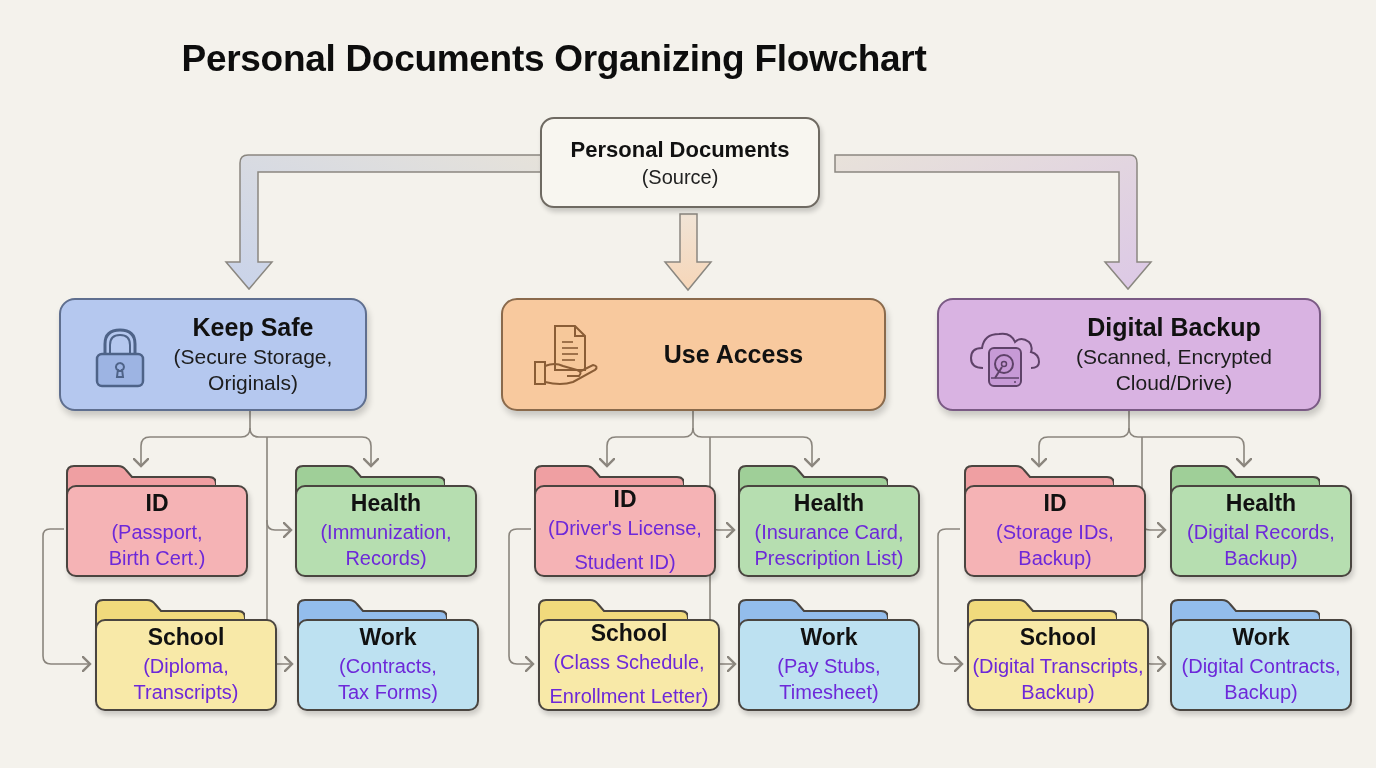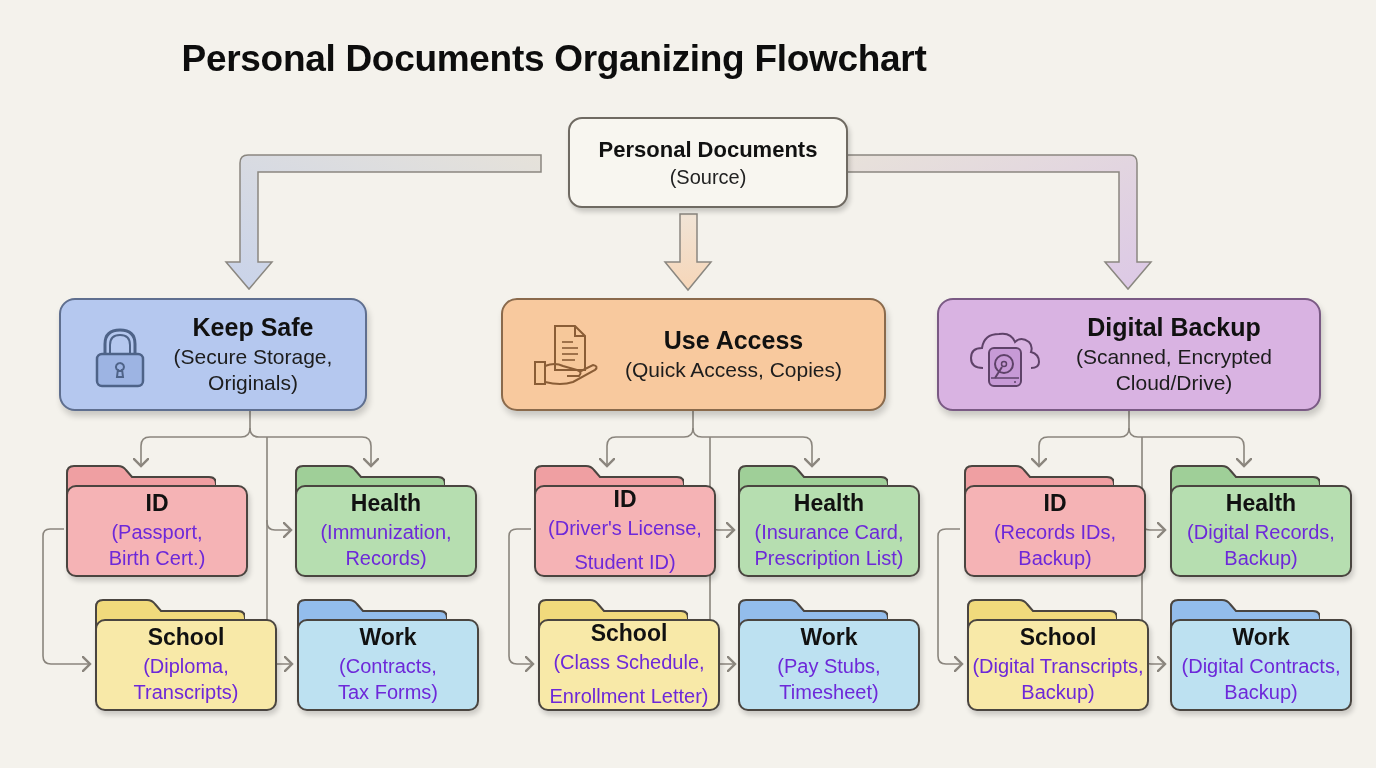--- a/index.html
+++ b/index.html
@@ -11,21 +11,21 @@
     position: relative;
   }
   .title {
     position: absolute; left: 0; top: 38px; width: 1108px;
     text-align: center; font-size: 37px; font-weight: bold; letter-spacing: -0.3px;
     color: #0d0d0d;
   }
   svg.wires { position: absolute; left: 0; top: 0; width: 1376px; height: 768px; pointer-events: none; }
 
   .source {
-    position: absolute; left: 568px; top: 117px; width: 280px; height: 91px;
+    position: absolute; left: 540px; top: 117px; width: 280px; height: 91px;
     background: #f8f6f0; border: 2px solid #6f6a62; border-radius: 14px;
     box-shadow: 2px 4px 5px rgba(0,0,0,0.18);
     display: flex; flex-direction: column; align-items: center; justify-content: center;
   }
   .source .h { font-size: 22px; font-weight: bold; }
   .source .s { font-size: 20px; margin-top: 3px; color: #222; }
 
   .cat {
     position: absolute; top: 298px; height: 113px;
     border: 2px solid; border-radius: 16px;
@@ -140,21 +140,20 @@
       <line x1="29" y1="20" x2="40" y2="20"></line>
         <line x1="29" y1="26" x2="45" y2="26"></line>
       <line x1="29" y1="32" x2="45" y2="32"></line>
         <line x1="29" y1="38" x2="42" y2="38"></line>
     </g>
     <path d="M2,40 L12,40 L12,62 L2,62 Z" fill="#f6c89a" stroke="#8a5d36" stroke-width="2"></path>
     <path d="M12,44 Q22,40 30,44 L44,48 Q50,50 46,54 L34,54 M12,60 Q28,64 40,60 L62,48 Q66,44 60,43 L46,50" fill="none" stroke="#8a5d36" stroke-width="2"></path>
   </svg>
   <div class="txt">
     <div class="h">Use Access</div>
-    <div class="s">(Quick Access, Copies)</div>
   </div>
 </div>
 
 <div class="cat digital">
   <svg class="icon" viewBox="0 0 72 66" style="width:72px;left:30px;top:22px;">
     <path d="M14,46 Q2,46 2,36 Q2,26 13,26 Q15,12 30,12 Q42,10 46,20 Q52,14 60,20 Q64,24 62,30 Q70,32 70,40 Q70,46 62,46" fill="none" stroke="#5e4268" stroke-width="2"></path>
     <rect x="20" y="26" width="32" height="38" rx="5" fill="#c79ad6" stroke="#5e4268" stroke-width="2"></rect>
     <circle cx="35" cy="42" r="9" fill="none" stroke="#5e4268" stroke-width="2"></circle>
     <circle cx="35" cy="42" r="2.5" fill="none" stroke="#5e4268" stroke-width="1.5"></circle>
     <line x1="33" y1="45" x2="26" y2="56" stroke="#5e4268" stroke-width="2"></line>
@@ -249,21 +248,21 @@
     <div class="s" style="margin-top:0">Timesheet)</div>
   </div>
 </div>
 
 <div class="folder f-id" style="left:964px;top:465px;">
   <svg class="back" viewBox="0 0 150 50">
       <path d="M1,49 L1,8 Q1,1 8,1 L52,1 Q57,1 60,5 L66,12 L143,12 Q150,12 150,19 L150,49 Z" fill="#ef9fa2" stroke="#4a4540" stroke-width="2"></path>
     </svg>
   <div class="front">
     <div class="h">ID</div>
-    <div class="s">(Records IDs,</div>
+    <div class="s">(Storage IDs,</div>
     <div class="s" style="margin-top:0">Backup)</div>
   </div>
 </div>
 <div class="folder f-health" style="left:1170px;top:465px;">
   <svg class="back" viewBox="0 0 150 50">
       <path d="M1,49 L1,8 Q1,1 8,1 L52,1 Q57,1 60,5 L66,12 L143,12 Q150,12 150,19 L150,49 Z" fill="#9fcf98" stroke="#4a4540" stroke-width="2"></path>
     </svg>
   <div class="front">
     <div class="h">Health</div>
     <div class="s">(Digital Records,</div>

